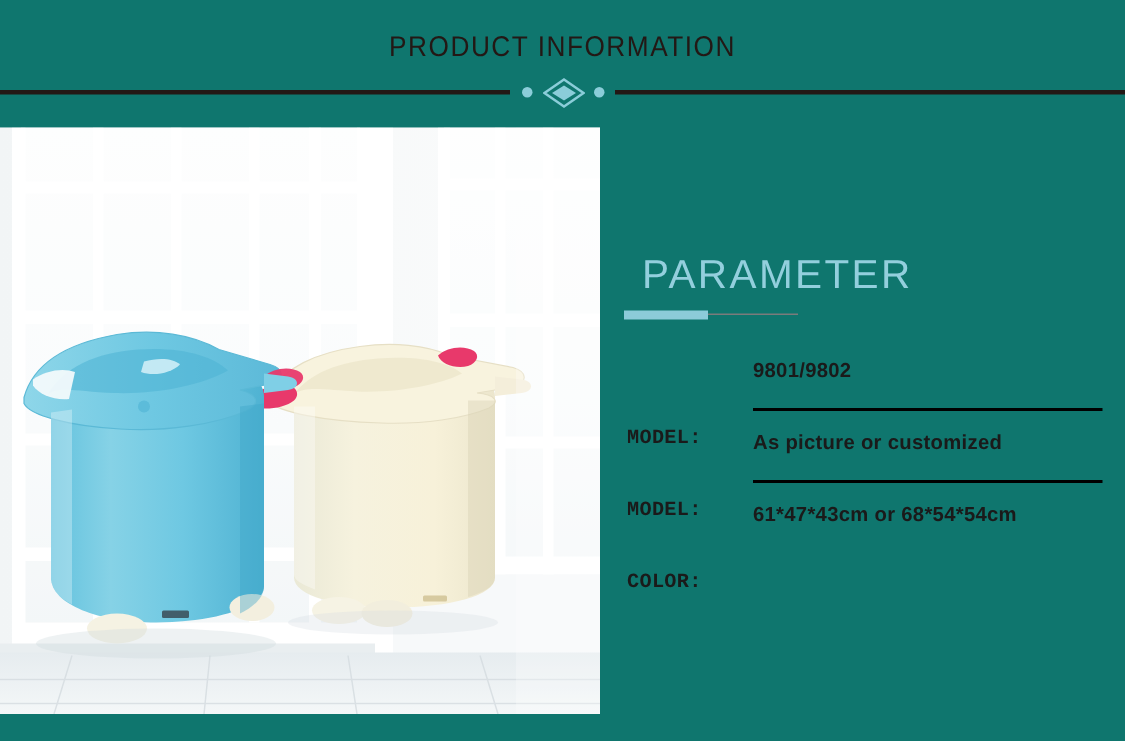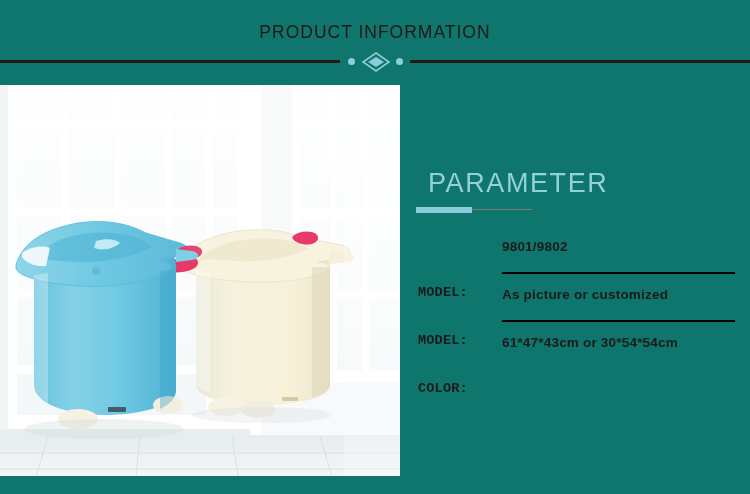--- a/index.html
+++ b/index.html
@@ -355,20 +355,20 @@
 
 
       <div class="param-row">
         <div class="param-label">MODEL:</div>
         <div class="param-value">As picture or customized</div>
         <div class="param-rule"></div>
       </div>
 
       <div class="param-row no-rule">
         <div class="param-label">COLOR:</div>
-        <div class="param-value">61*47*43cm or 30*54*54cm</div>
+        <div class="param-value">61*47*43cm or 68*54*54cm</div>
 
       </div>
 
     </div>
   </div>
 
 </div>
 
 </body></html>

